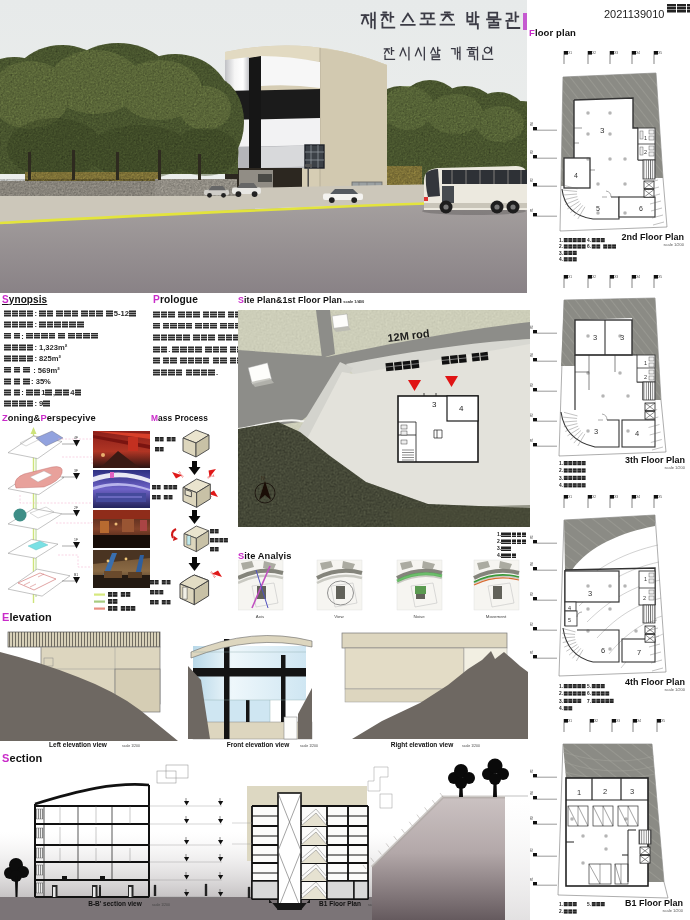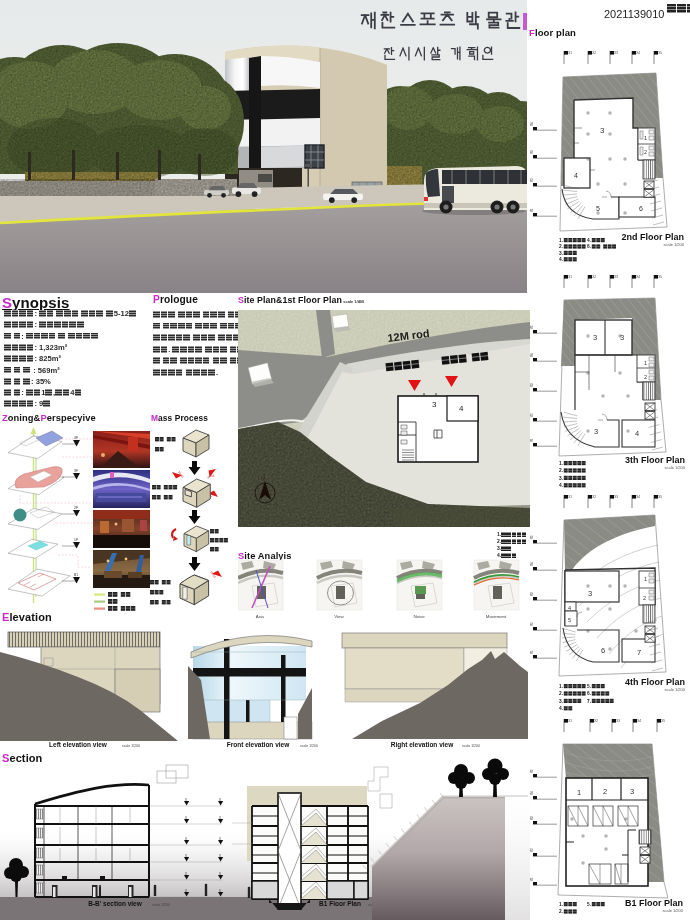--- a/index.html
+++ b/index.html
@@ -203,21 +203,21 @@
     <g transform="translate(505.0,12.0) scale(1.700)">
       <path d="M1,1 H3.8 V3.9 M2.6,4 V5.2 M0.8,5.2 H4.6 M6.2,0.3 V5.5 M6.2,2.7 H7.8 M1.6,6.6 V9.4 H8.4" fill="none" stroke="#3c3c46" stroke-width="1.06" stroke-linecap="square"></path>
     </g>
 <rect x="523" y="13" width="4" height="17" fill="#c55ad0"></rect>
 </svg>
 
 <div style="position:absolute;left:604px;top:4px;white-space:nowrap;"><span style="font:11px 'Liberation Sans';color:#222">2021139010 </span><span style="display:inline-block;vertical-align:top;width:8.7px;height:9.0px;margin-right:1.3px;background-image:repeating-linear-gradient(0deg,rgba(255,255,255,.5) 0 0.95px,rgba(255,255,255,0) 0.95px 2.85px),linear-gradient(#222,#222)"></span><span style="display:inline-block;vertical-align:top;width:8.7px;height:9.0px;margin-right:1.3px;background-image:repeating-linear-gradient(0deg,rgba(255,255,255,.5) 0 0.95px,rgba(255,255,255,0) 0.95px 2.85px),linear-gradient(#222,#222)"></span><span style="display:inline-block;vertical-align:top;width:8.7px;height:9.0px;margin-right:1.3px;background-image:repeating-linear-gradient(0deg,rgba(255,255,255,.5) 0 0.95px,rgba(255,255,255,0) 0.95px 2.85px),linear-gradient(#222,#222)"></span></div>
 
 <div style="position:absolute;left:529px;top:27px;font-size:9.5px;font-weight:700;color:#111;letter-spacing:.1px;white-space:nowrap;"><span style="color:#c92bc9">F</span>loor plan</div>
 
-<div style="position:absolute;left:2px;top:294px;font-size:15px;font-weight:700;color:#111;letter-spacing:.1px;white-space:nowrap;text-decoration:underline;"><span style="color:#c92bc9">S</span>ynopsis</div>
+<div style="position:absolute;left:2px;top:294px;font-size:10px;font-weight:700;color:#111;letter-spacing:.1px;white-space:nowrap;text-decoration:underline;"><span style="color:#c92bc9">S</span>ynopsis</div>
 
 <div style="position:absolute;left:153px;top:294px;font-size:10.2px;font-weight:700;color:#111;letter-spacing:.1px;white-space:nowrap;"><span style="color:#c92bc9">P</span>rologue</div>
 
 <div style="position:absolute;left:238px;top:295px;font-size:8.8px;font-weight:700;color:#111;letter-spacing:.1px;white-space:nowrap;"><span style="color:#c92bc9">S</span>ite Plan&amp;1st Floor Plan<span style="font-size:4px;color:#333;font-weight:700;letter-spacing:0"> scale 1/400</span></div>
 
 <div style="position:absolute;left:2px;top:413px;font-size:9.3px;font-weight:700;color:#111;letter-spacing:.1px;white-space:nowrap;"><span style="color:#c92bc9">Z</span>oning&amp;<span style="color:#c92bc9">P</span>erspecyive</div>
 
 <div style="position:absolute;left:151px;top:413px;font-size:8.4px;font-weight:700;color:#111;letter-spacing:.1px;white-space:nowrap;"><span style="color:#c92bc9">M</span>ass Process</div>
 
 <div style="position:absolute;left:238px;top:551px;font-size:9.3px;font-weight:700;color:#111;letter-spacing:.1px;white-space:nowrap;"><span style="color:#c92bc9">S</span>ite Analyis</div>

